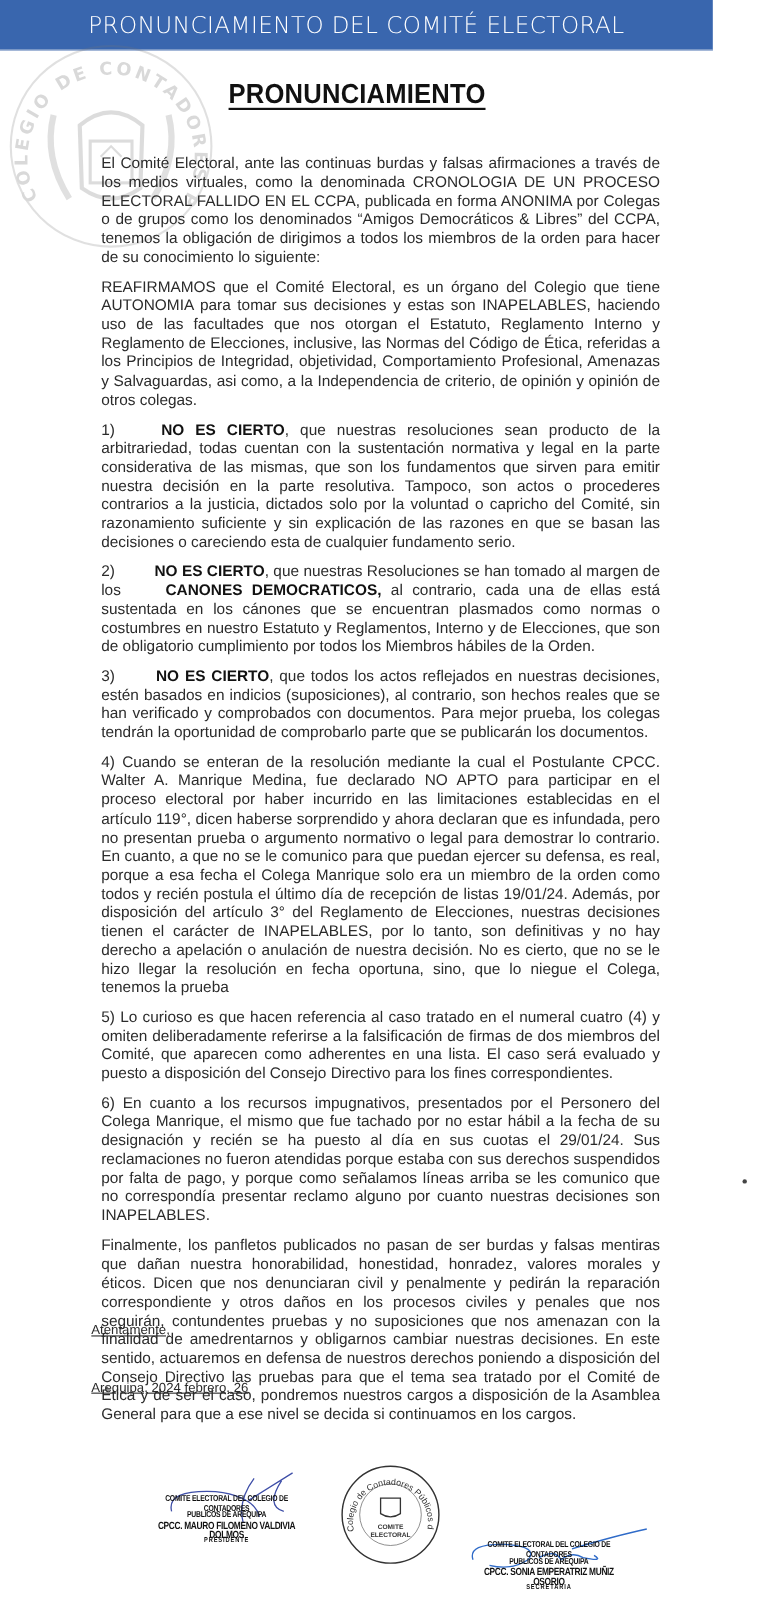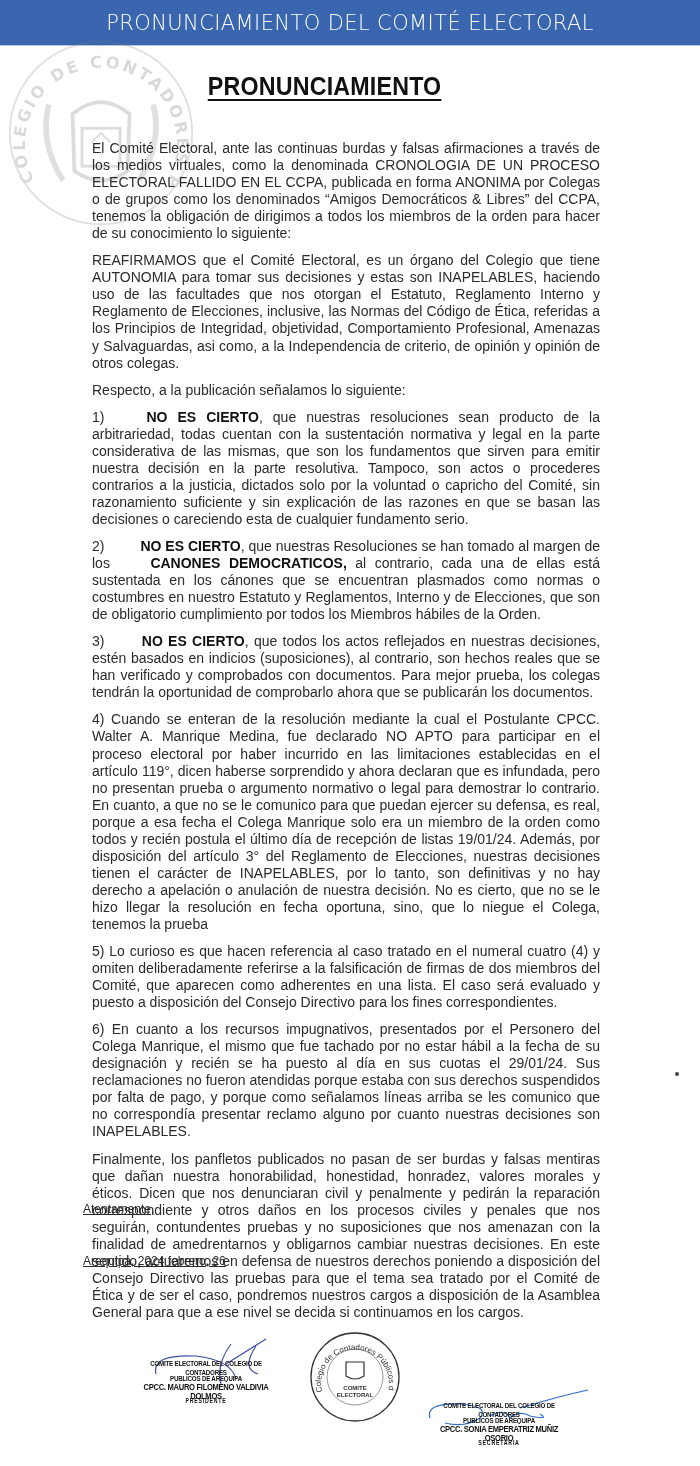--- a/index.html
+++ b/index.html
@@ -3,21 +3,21 @@
 <meta charset="utf-8">
 <style>
   html, body { margin: 0; padding: 0; }
   body {
     width: 700px; height: 1466px; overflow: hidden; position: relative;
     background: #ffffff;
     font-family: "Liberation Sans", "DejaVu Sans", sans-serif;
     color: #262626;
   }
   .header {
-    position: absolute; left: 0; top: 0; width: 700px; height: 45px;
+    position: absolute; left: 0; top: 0; width: 648px; height: 45px;
     background: #3966ae;
     display: flex; align-items: center; justify-content: center;
     border-bottom: 1px solid #b9c7de;
   }
   .header-title {
     color: #ffffff; font-size: 21px; letter-spacing: 0.4px; font-weight: normal;
     font-family: "DejaVu Sans", sans-serif; font-weight: 300;
   }
   .watermark {
     position: absolute; left: 6px; top: 38px; width: 190px; height: 190px; opacity: 0.22;
@@ -70,24 +70,23 @@
   <path d="M155 70 Q165 110 140 150" fill="none" stroke="#777" stroke-width="6"></path>
 </svg>
 
 <div class="doc-title">
   <span>PRONUNCIAMIENTO</span>
 </div>
 
 <div class="body-text">
   <p>El Comité Electoral, ante las continuas burdas y falsas afirmaciones a través de los medios virtuales, como la denominada CRONOLOGIA DE UN PROCESO ELECTORAL FALLIDO EN EL CCPA, publicada en forma ANONIMA por Colegas o de grupos como los denominados “Amigos Democráticos &amp; Libres” del CCPA, tenemos la obligación de dirigimos a todos los miembros de la orden para hacer de su conocimiento lo siguiente:</p>
   <p>REAFIRMAMOS que el Comité Electoral, es un órgano del Colegio que tiene AUTONOMIA para tomar sus decisiones y estas son INAPELABLES, haciendo uso de las facultades que nos otorgan el Estatuto, Reglamento Interno y Reglamento de Elecciones, inclusive, las Normas del Código de Ética, referidas a los Principios de Integridad, objetividad, Comportamiento Profesional, Amenazas y Salvaguardas, asi como, a la Independencia de criterio, de opinión y opinión de otros colegas.</p>
-  <p>Respecto, a la publicación señalamos lo siguiente:</p>
   <p><span>1)  </span><b>NO ES CIERTO</b><span>, que nuestras resoluciones sean producto de la arbitrariedad, todas cuentan con la sustentación normativa y legal en la parte considerativa de las mismas, que son los fundamentos que sirven para emitir nuestra decisión en la parte resolutiva. Tampoco, son actos o procederes contrarios a la justicia, dictados solo por la voluntad o capricho del Comité, sin razonamiento suficiente y sin explicación de las razones en que se basan las decisiones o careciendo esta de cualquier fundamento serio.</span></p>
   <p><span> 2) </span><b>NO ES CIERTO</b><span>, que nuestras Resoluciones se han tomado al margen de los </span><b>CANONES DEMOCRATICOS,</b><span> al contrario, cada una de ellas está sustentada en los cánones que se encuentran plasmados como normas o costumbres en nuestro Estatuto y Reglamentos, Interno y de Elecciones, que son de obligatorio cumplimiento por todos los Miembros hábiles de la Orden.</span></p>
-  <p><span> 3) </span><b>NO ES CIERTO</b><span>, que todos los actos reflejados en nuestras decisiones, estén basados en indicios (suposiciones), al contrario, son hechos reales que se han verificado y comprobados con documentos. Para mejor prueba, los colegas tendrán la oportunidad de comprobarlo ahora que se publicarán los documentos.</span></p>
+  <p><span> 3) </span><b>NO ES CIERTO</b><span>, que todos los actos reflejados en nuestras decisiones, estén basados en indicios (suposiciones), al contrario, son hechos reales que se han verificado y comprobados con documentos. Para mejor prueba, los colegas tendrán la oportunidad de comprobarlo parte que se publicarán los documentos.</span></p>
   <p>4) Cuando se enteran de la resolución mediante la cual el Postulante CPCC. Walter A. Manrique Medina, fue declarado NO APTO para participar en el proceso electoral por haber incurrido en las limitaciones establecidas en el artículo 119°, dicen haberse sorprendido y ahora declaran que es infundada, pero no presentan prueba o argumento normativo o legal para demostrar lo contrario. En cuanto, a que no se le comunico para que puedan ejercer su defensa, es real, porque a esa fecha el Colega Manrique solo era un miembro de la orden como todos y recién postula el último día de recepción de listas 19/01/24. Además, por disposición del artículo 3° del Reglamento de Elecciones, nuestras decisiones tienen el carácter de INAPELABLES, por lo tanto, son definitivas y no hay derecho a apelación o anulación de nuestra decisión. No es cierto, que no se le hizo llegar la resolución en fecha oportuna, sino, que lo niegue el Colega, tenemos la prueba</p>
   <p>5) Lo curioso es que hacen referencia al caso tratado en el numeral cuatro (4) y omiten deliberadamente referirse a la falsificación de firmas de dos miembros del Comité, que aparecen como adherentes en una lista. El caso será evaluado y puesto a disposición del Consejo Directivo para los fines correspondientes.</p>
   <p>6) En cuanto a los recursos impugnativos, presentados por el Personero del Colega Manrique, el mismo que fue tachado por no estar hábil a la fecha de su designación y recién se ha puesto al día en sus cuotas el 29/01/24. Sus reclamaciones no fueron atendidas porque estaba con sus derechos suspendidos por falta de pago, y porque como señalamos líneas arriba se les comunico que no correspondía presentar reclamo alguno por cuanto nuestras decisiones son INAPELABLES.</p>
   <p>Finalmente, los panfletos publicados no pasan de ser burdas y falsas mentiras que dañan nuestra honorabilidad, honestidad, honradez, valores morales y éticos. Dicen que nos denunciaran civil y penalmente y pedirán la reparación correspondiente y otros daños en los procesos civiles y penales que nos seguirán, contundentes pruebas y no suposiciones que nos amenazan con la finalidad de amedrentarnos y obligarnos cambiar nuestras decisiones. En este sentido, actuaremos en defensa de nuestros derechos poniendo a disposición del Consejo Directivo las pruebas para que el tema sea tratado por el Comité de Ética y de ser el caso, pondremos nuestros cargos a disposición de la Asamblea General para que a ese nivel se decida si continuamos en los cargos.</p>
 </div>
 
 <div class="closing" style="top:1202px;">Atentamente,</div>
 <div class="closing" style="top:1254px;">Arequipa, 2024 febrero, 26</div>
 
 <div class="sig" style="left:136px; top:1360px; width:140px;">

